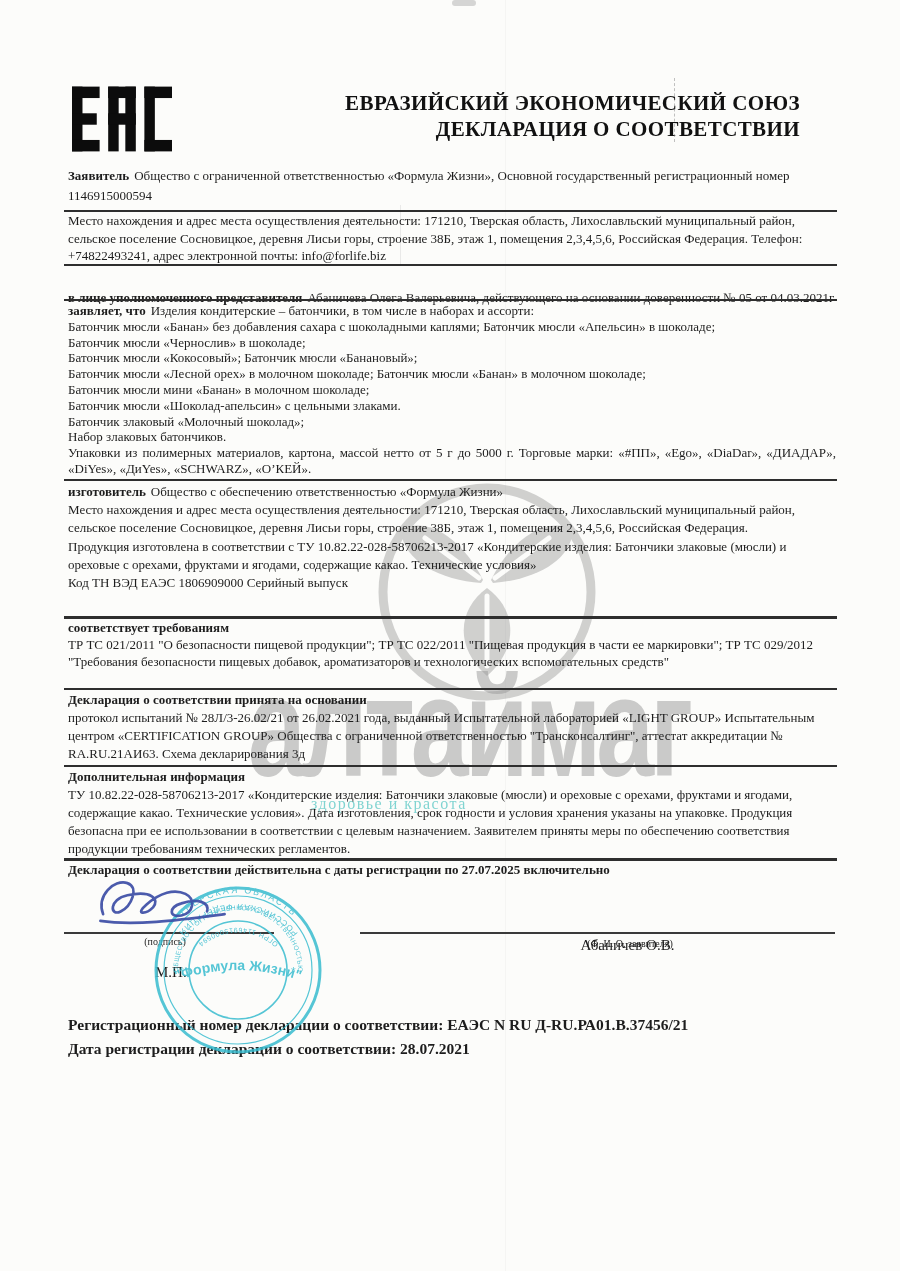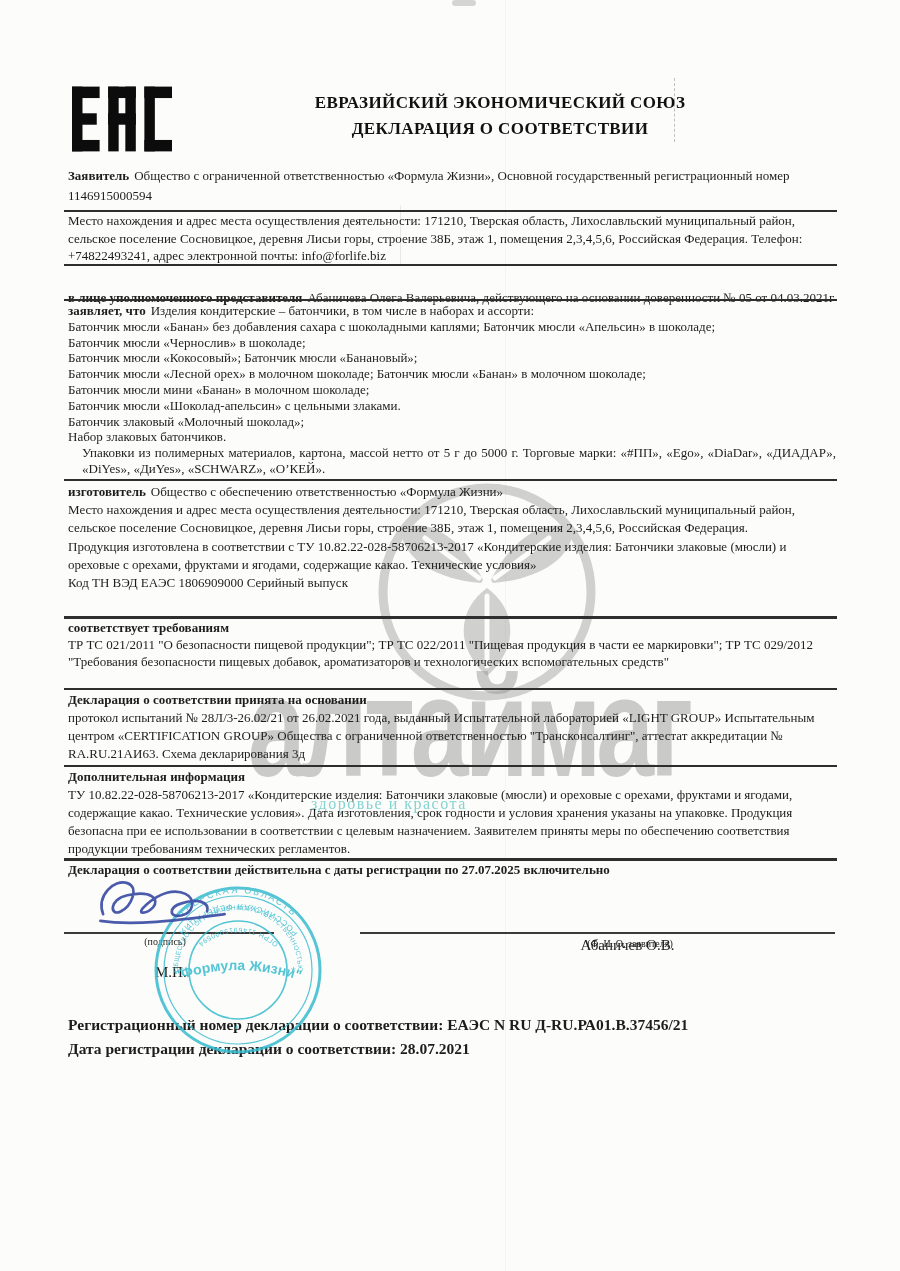--- a/index.html
+++ b/index.html
@@ -5,30 +5,30 @@
   html,body { margin:0; padding:0; background:#e8e8e6; }
   .page {
     position:relative; width:900px; height:1271px; margin:0 auto;
     background:#fcfcfa; overflow:hidden;
     font-family:"Liberation Serif", serif; color:#1d1d1d;
   }
   
   .eac-logo { position:absolute; left:72px; top:86px; }
   .doc-title {
     position:absolute; left:200px; top:90px; width:600px;
-    text-align:center; font-weight:bold; font-size:17px; line-height:26px;
+    text-align:right; font-weight:bold; font-size:21px; line-height:26px;
     letter-spacing:0.4px; color:#111;
   }
   
   .sec { position:absolute; left:68px; width:768px; font-size:13px; z-index:2; }
   .lbl { font-weight:bold; margin-right:5px; }
   .rule { position:absolute; left:64px; width:773px; background:#2e2e2e; z-index:2; }
   .r15 { height:1.5px; } .r20 { height:2px; } .r25 { height:2.5px; }
   .nowrap { white-space:nowrap; }
-  .just { text-align:justify;margin-left:14px; }
+  .just { text-align:justify; }
   .bold-line { font-weight:bold; }
   
   .sig-line { position:absolute; height:1.5px; background:#3a3a3a; z-index:2; }
   .cap { position:absolute; font-size:10px; text-align:center; z-index:2; }
   .name { position:absolute; font-size:15px; text-align:center; z-index:2;margin-top:28px; }
   .mp { position:absolute; left:155px; top:964px; font-size:15px; z-index:2; }
   .signature { position:absolute; left:95px; top:872px; z-index:4; opacity:0.92; }
   .stamp { position:absolute; left:152px; top:884px; z-index:3; opacity:0.85; }
   
   .reg { position:absolute; left:68px; width:790px; font-size:15.5px; font-weight:bold; z-index:2; }

